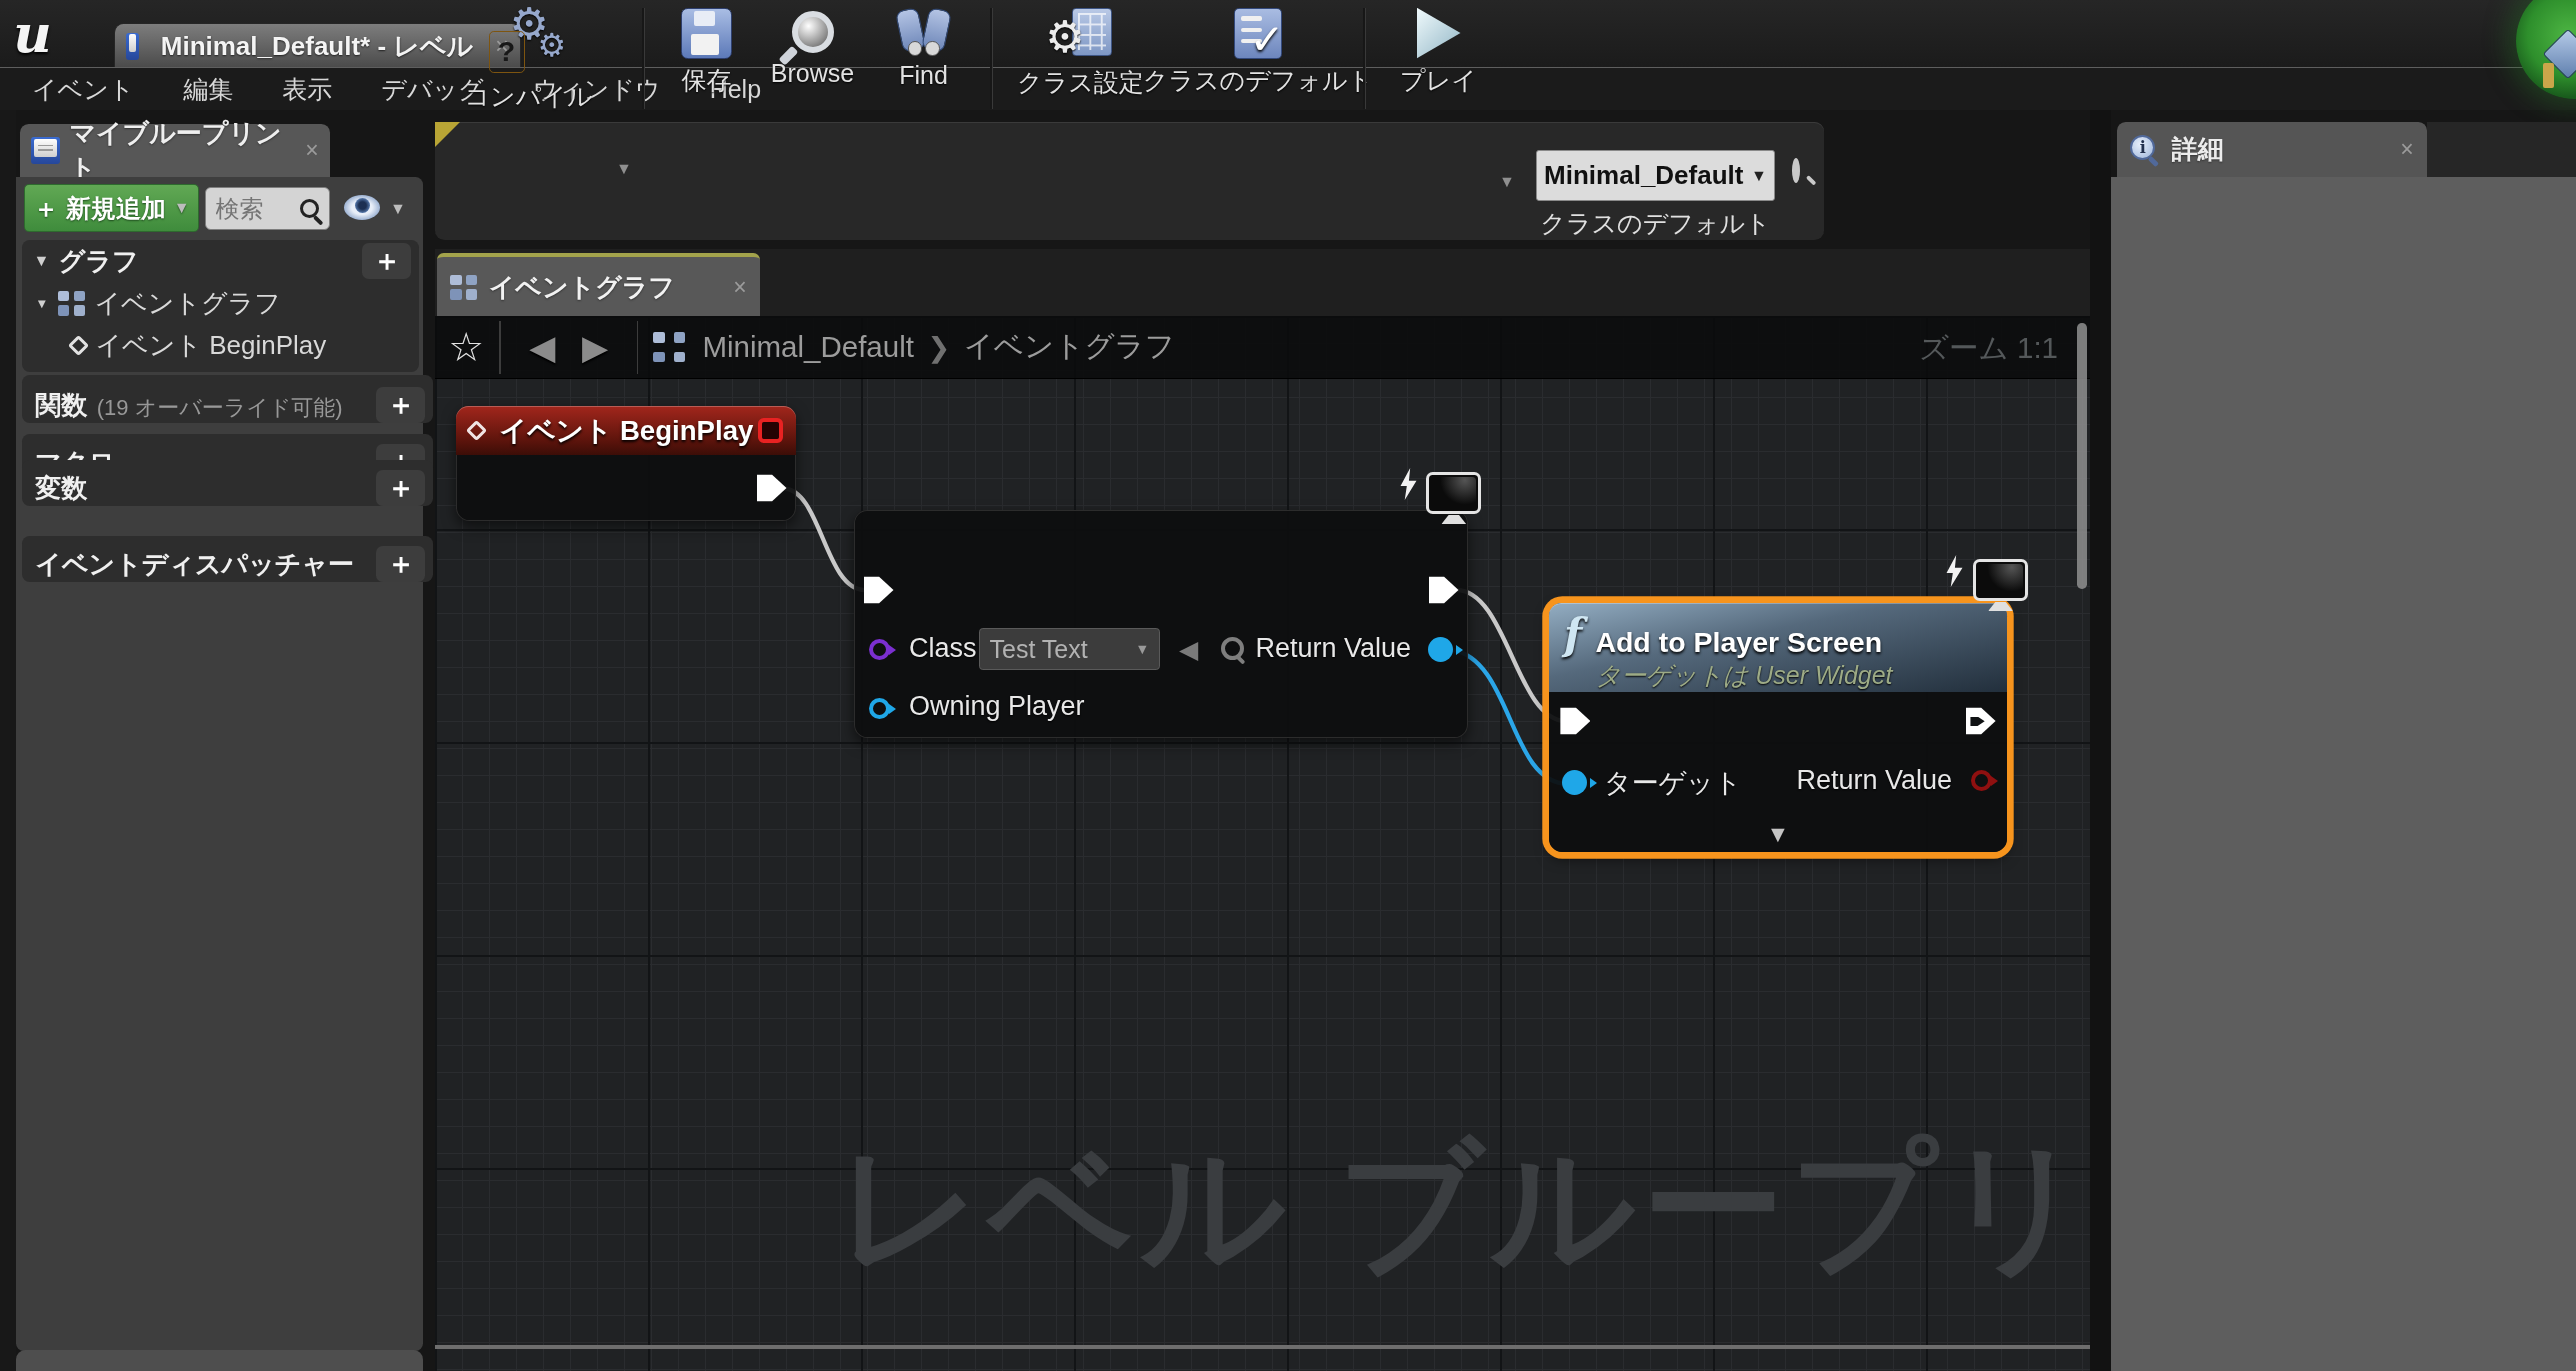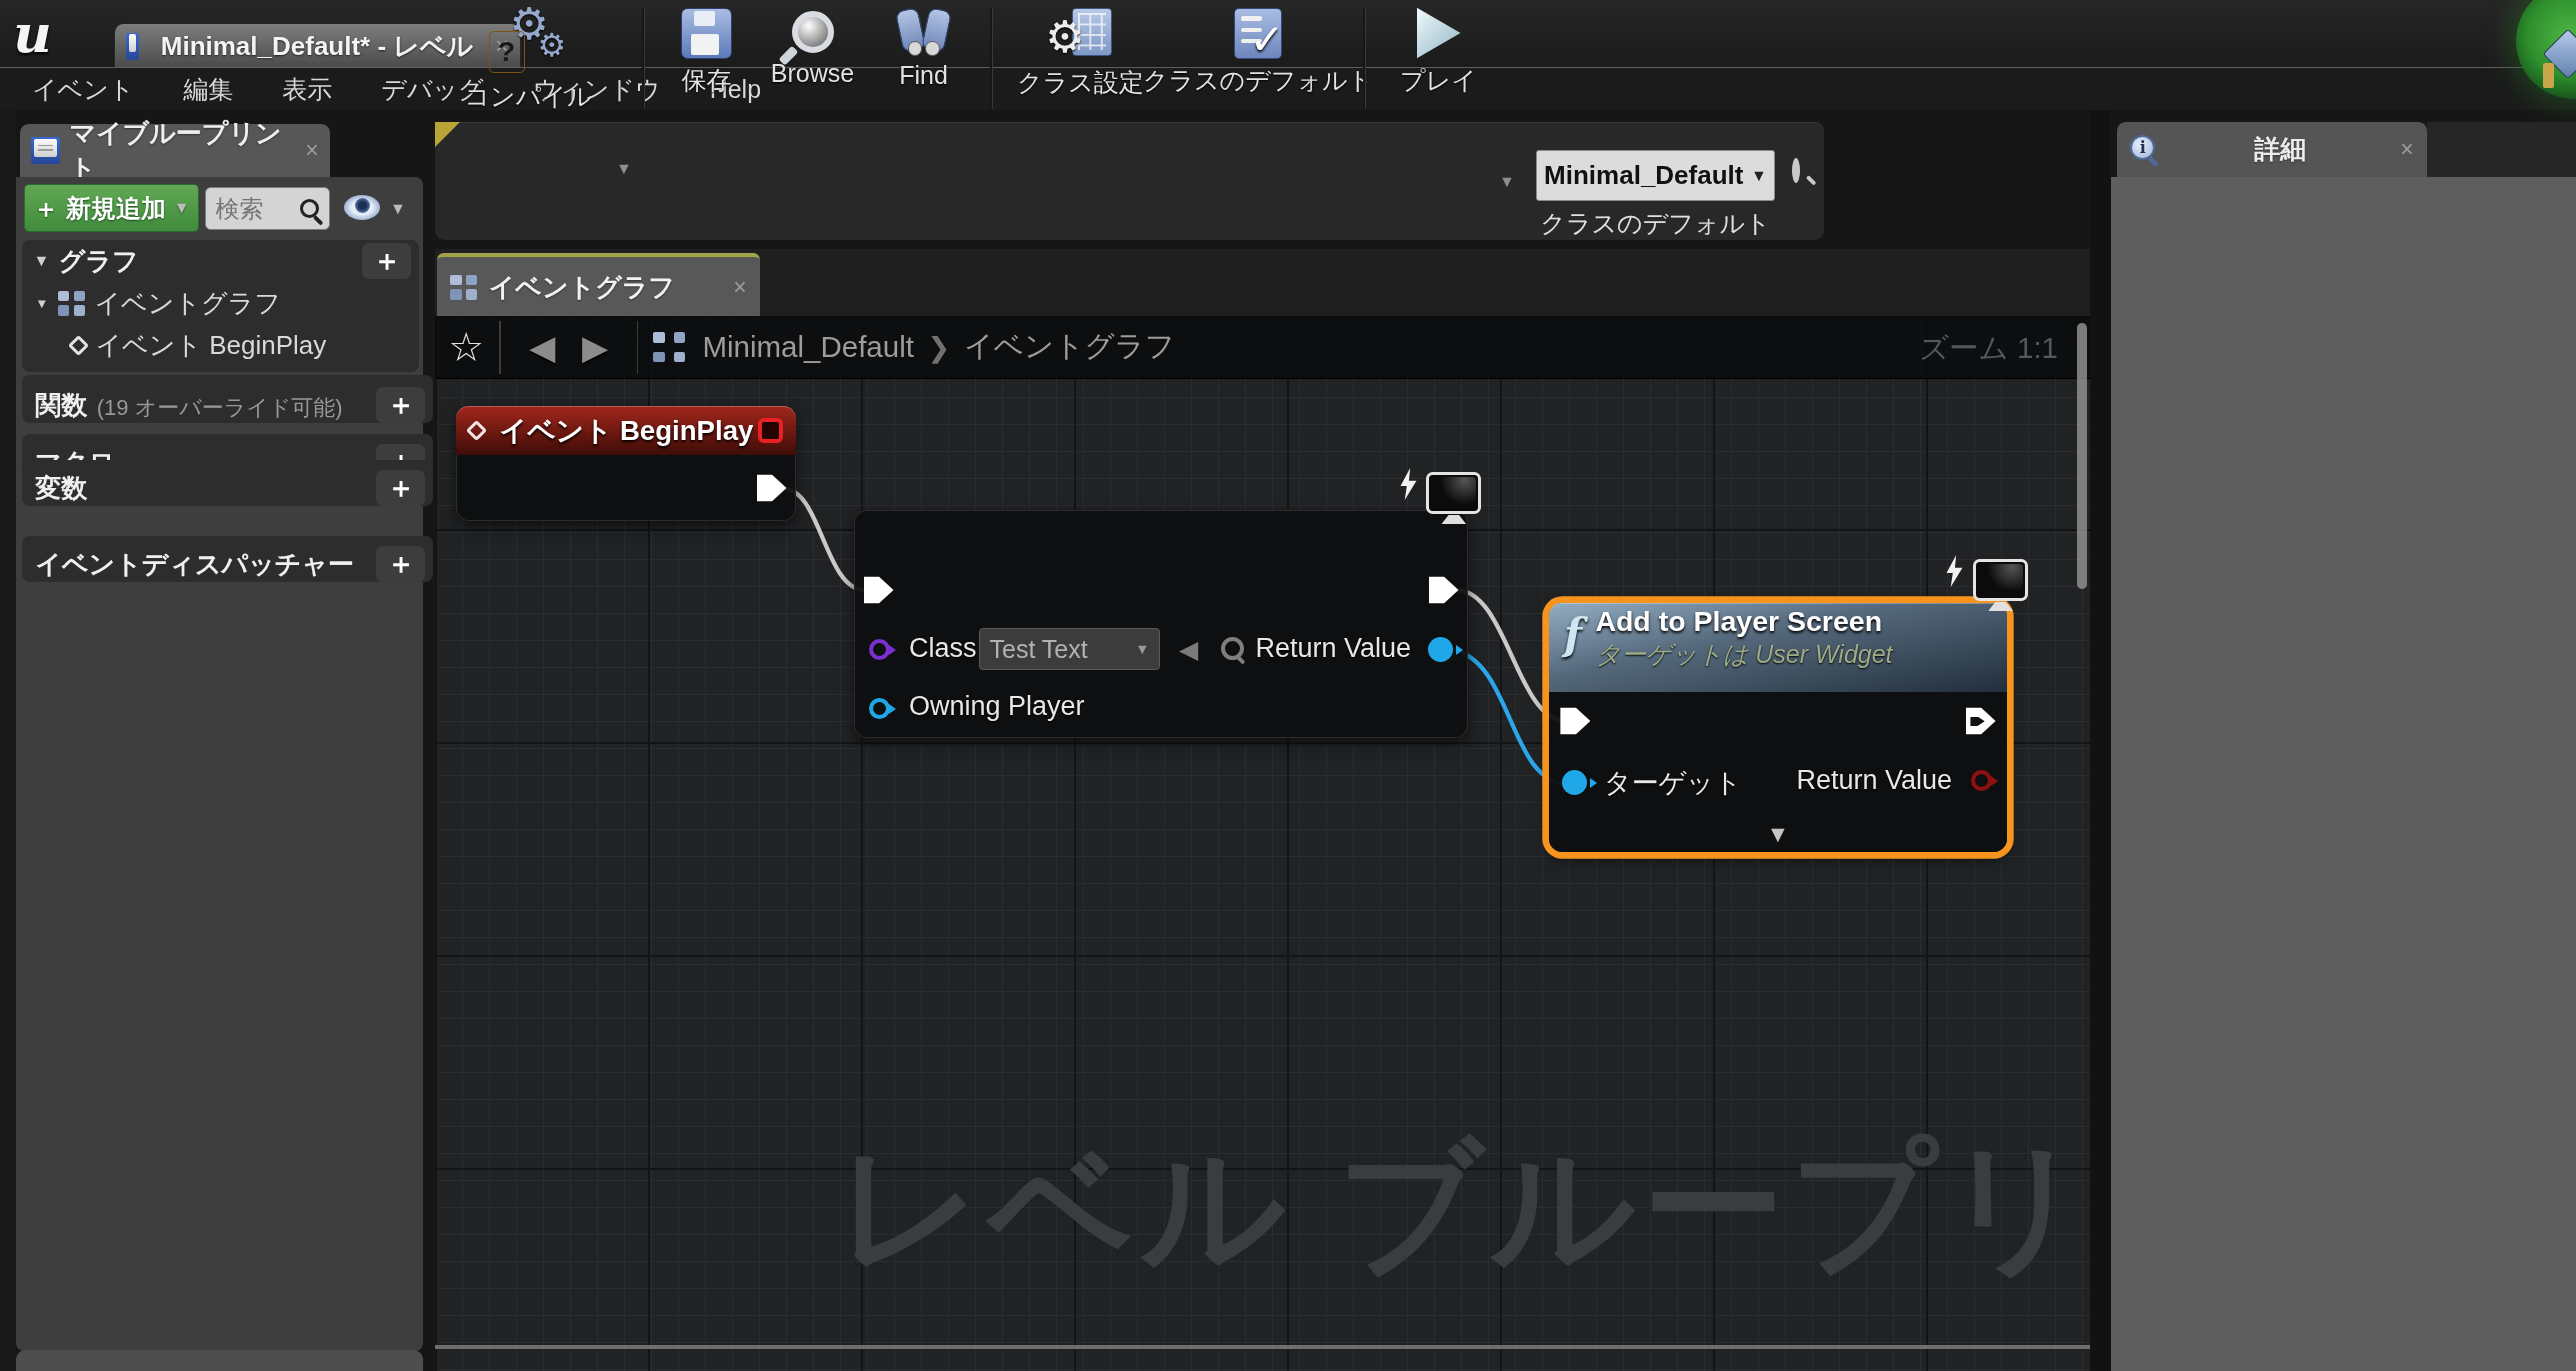--- a/index.html
+++ b/index.html
@@ -166,21 +166,21 @@
                   width:25px;height:9.5px;background:#e0e0e0;clip-path:polygon(30% 0,70% 0,100% 100%,0 100%);}
   .bolt{position:absolute;width:21px;height:32px;background:#f2f2f2;
         clip-path:polygon(58% 0,12% 56%,42% 56%,32% 100%,88% 40%,52% 40%);filter:drop-shadow(0 1px 1px #000);}
   .nexpand{position:absolute;left:50%;transform:translateX(-50%);bottom:3.8px;font-size:23px;color:#c4c4c4;}
   .fico{font:italic 700 42px "DejaVu Serif",serif;color:#cfe6f2;text-shadow:0 1.9px 2.9px #000;line-height:1;}
 
   
   .rsplit{left:2090px;top:110px;width:21px;height:1261px;background:#121212;}
   .rtab{left:2117px;top:122px;width:310px;height:55px;background:#555;border-radius:8.6px 8.6px 0 0;
         display:flex;align-items:center;gap:11.4px;padding:0 13.3px;box-sizing:border-box;}
-  .rtab .t{font-weight:700;font-size:26px;color:#ececec;text-shadow:0 1px 1.9px #333;flex:1;text-align:center;}
+  .rtab .t{font-weight:700;font-size:26px;color:#ececec;text-shadow:0 1px 1.9px #333;flex:1;}
   .rtabfill{left:2427px;top:122px;width:149px;height:55px;background:#262626;}
   .rbody{left:2111px;top:177px;width:465px;height:1194px;background:#5e5e5e;}
   .infolens{position:relative;width:30px;height:30px;}
   .infolens .c{position:absolute;left:0;top:0;width:25px;height:25px;border-radius:50%;
                background:radial-gradient(circle at 40% 35%,#e8f0fc,#9db4d9);border:2.9px solid #51699a;box-sizing:border-box;
                font:700 16px "DejaVu Serif",serif;color:#22304e;display:flex;align-items:center;justify-content:center;}
   .infolens::after{content:"";position:absolute;left:21px;top:21px;width:4.8px;height:11.4px;background:#51699a;
                    transform:rotate(-45deg);border-radius:1.9px;}
   .tutbtn{left:2516px;top:-17px;width:116px;height:116px;border-radius:50%;
           background:radial-gradient(circle at 45% 45%,#4db543 0%,#2e8f2c 45%,#1a5d1d 68%,#123f16 100%);
@@ -444,21 +444,21 @@
 
     <span class="dpin" style="--c:#1fa7e8;left:15px;top:188px"></span>
     <span class="plabel" style="left:55px;top:181px">Owning Player</span>
   </div>
 
   
   <div class="node selected" style="left:1549px;top:603px;width:458px;height:249px">
     <div class="nhead blue" style="height:89px;padding:0 15px;align-items:flex-start">
       <span class="fico" style="margin-top:11.4px;margin-right:13.3px">f</span>
       <span>
-        <span class="ntitle" style="display:block;margin-top:2px">Add to Player Screen</span>
+        <span class="ntitle" style="display:block;margin-top:23px">Add to Player Screen</span>
         <span class="nsub">ターゲットは User Widget</span>
       </span>
     </div>
     <span class="monitor" style="right:-21px;top:-44px"></span>
     <span class="bolt" style="right:42px;top:-48px"></span>
 
     <span class="execpin" style="left:11.4px;top:103px">
         <span class="o"></span>
       </span>
     <span class="execpin hollow" style="right:11.4px;top:103px">

